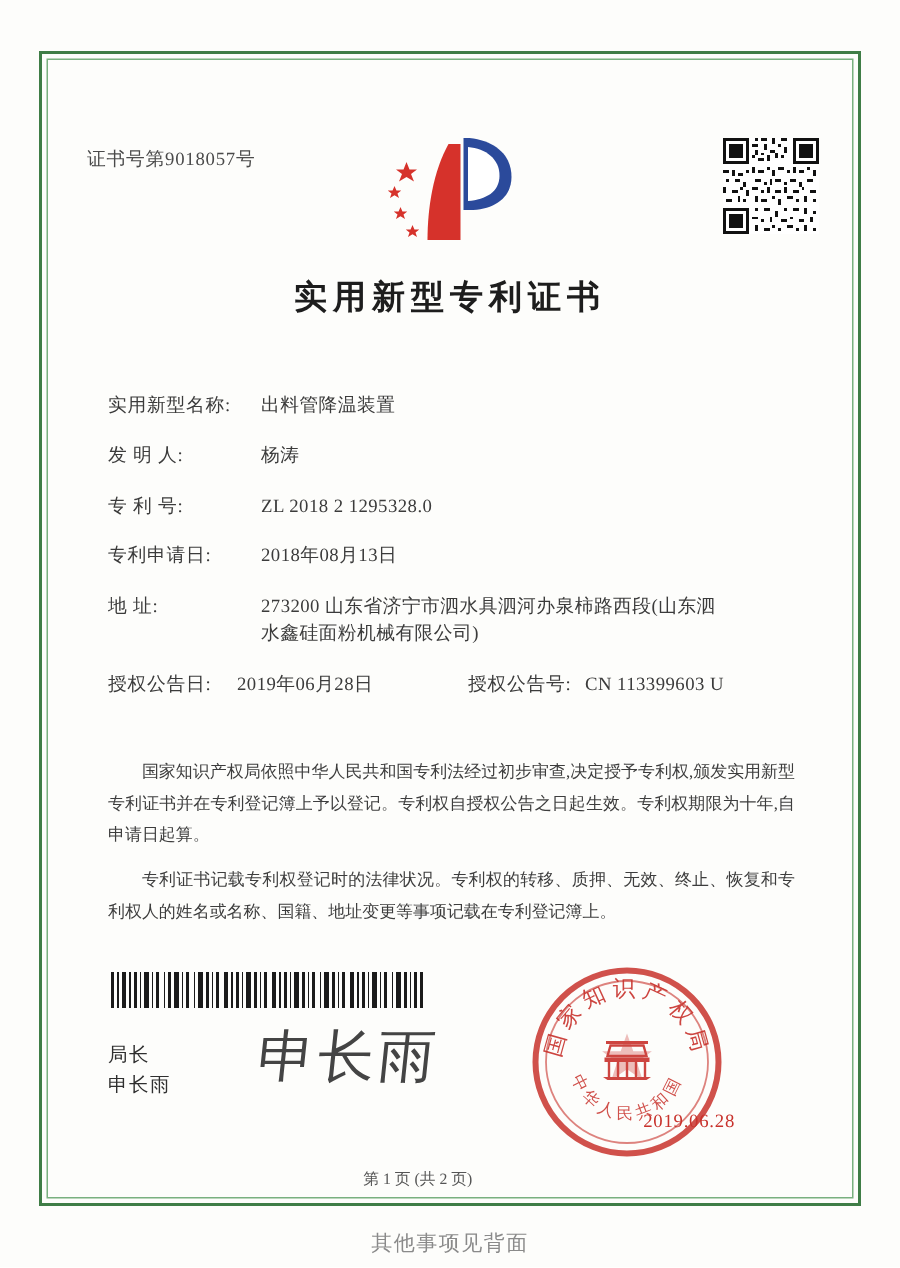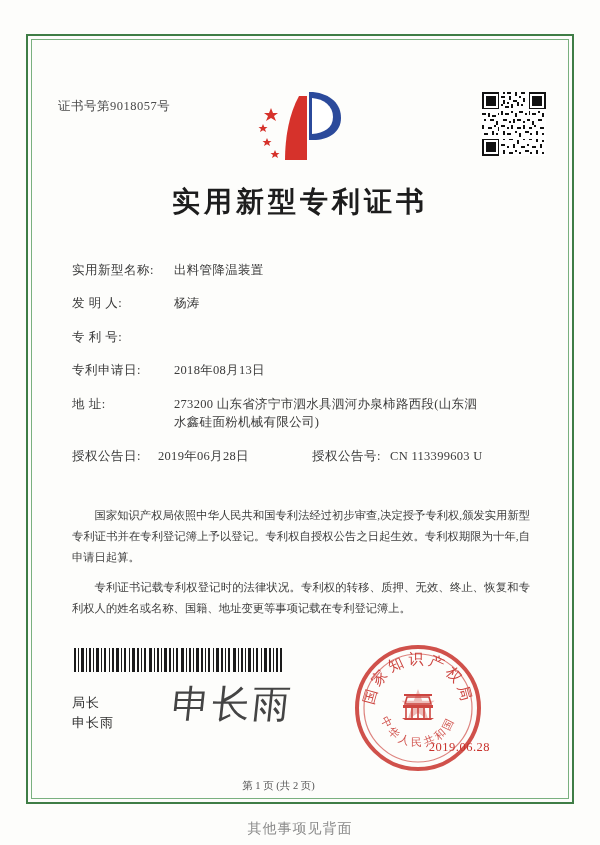--- a/index.html
+++ b/index.html
@@ -65,21 +65,21 @@
     right: 54px; top: 92px;
     width: 64px; height: 64px;
   }
 
   
   .main-title {
     position: absolute;
     left: 0; top: 183px;
     width: 600px;
     text-align: center;
-    font-size: 28px;
+    font-size: 22px;
     font-weight: bold;
     letter-spacing: 4px;
     color: #1d1d1d;
     font-family: "DejaVu Sans", sans-serif;
   }
 
   
   .fields {
     position: absolute;
     left: 72px; top: 262px;
@@ -339,20 +339,21 @@
       <div class="field-value">出料管降温装置</div>
     </div>
 
     <div class="field-row">
       <div class="field-label">发 明 人:</div>
       <div class="field-value">杨涛</div>
     </div>
 
     <div class="field-row">
       <div class="field-label">专 利 号:</div>
+      <div class="field-value">ZL 2018 2 1295328.0</div>
     </div>
 
     <div class="field-row">
       <div class="field-label">专利申请日:</div>
       <div class="field-value">2018年08月13日</div>
     </div>
 
 
     <div class="field-row">
       <div class="field-label">地 址:</div>

